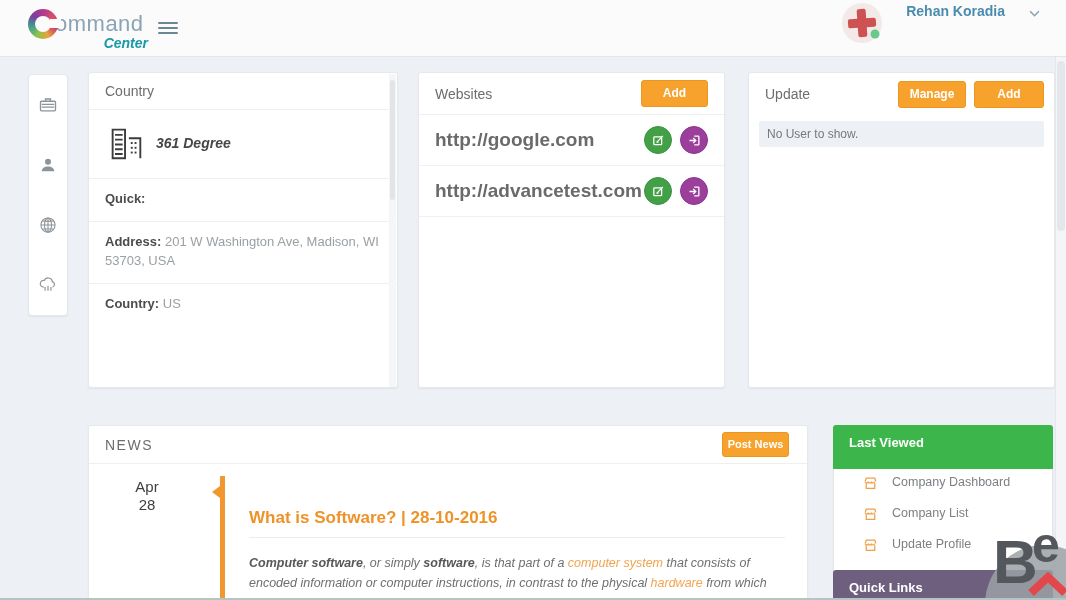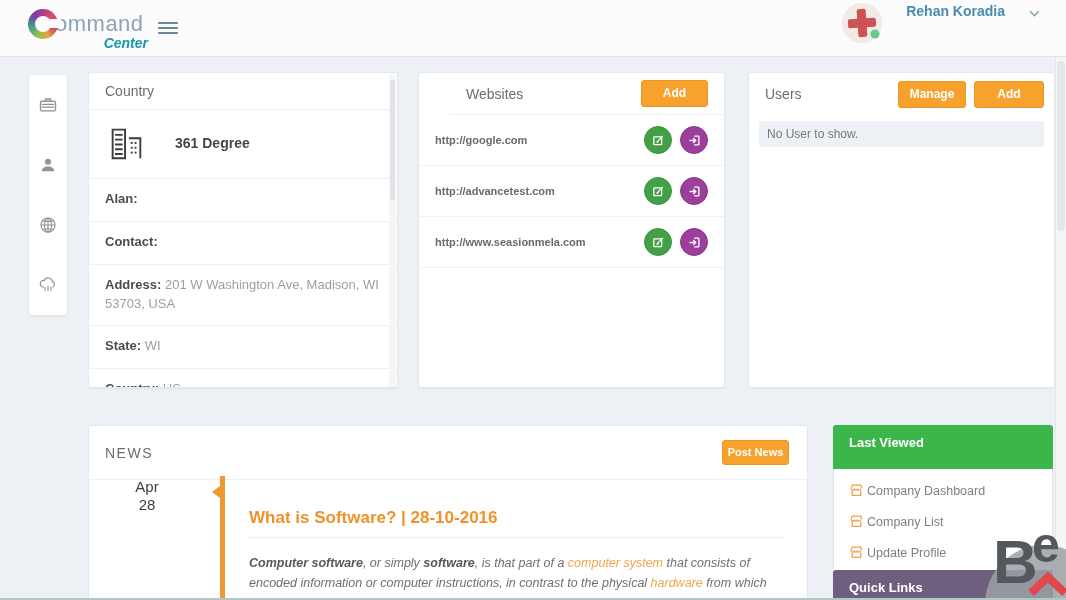--- a/index.html
+++ b/index.html
@@ -28,71 +28,71 @@
   .btn-orange { display:inline-block; background:#f6a22d; border:1px solid #ea9720; border-radius:3px; color:#fff; font-weight:bold; font-size:12px; text-align:center; cursor:pointer; }
 
   
   .mini-side { position:absolute; left:28px; top:74px; width:40px; height:242px; background:#fff; border:1px solid #e6e8ec; border-radius:4px; box-shadow:0 1px 2px rgba(0,0,0,.06); display:flex; flex-direction:column; align-items:center; padding:20px 0; justify-content:space-between; }
   .mini-side .sicon { width:20px; height:20px; color:#8d9499; cursor:pointer; }
   .mini-side svg { width:20px; height:20px; display:block; }
 
   
   .profile-card { left:88px; top:72px; width:310px; height:316px; overflow:hidden; }
   .p-head { padding:9px 16px; border-bottom:1px solid #efefef; }
-  .p-company { display:flex; align-items:center; gap:28px; padding:12px 16px 14px; }
+  .p-company { display:flex; align-items:center; gap:9px; padding:12px 16px 14px;font-style:italic; }
   .p-company svg { width:42px; height:42px; color:#3c3c3c; }
   .p-company-name { font-size:14px; font-weight:bold; color:#464646; }
   .p-row { padding:11px 16px 12px; border-top:1px solid #efefef; font-size:13px; line-height:1.45; }
   .p-label { font-weight:bold; color:#4c4c4c; }
   .p-value { color:#9aa0a4; }
   .inner-scroll { position:absolute; right:1px; top:1px; width:7px; height:314px; background:#f5f6f7; border-radius:0 3px 3px 0; }
   .inner-thumb { position:absolute; right:1px; top:6px; width:5px; height:120px; background:#e2e4e7; border-radius:3px; }
 
   
   .websites-card { left:418px; top:72px; width:307px; height:316px; }
-  .w-head { display:flex; align-items:center; justify-content:space-between; padding:8px 16px; height:42px; border-bottom:1px solid #efefef;margin-left:31px; }
+  .w-head { display:flex; align-items:center; justify-content:space-between; padding:8px 16px; height:42px; border-bottom:1px solid #efefef; }
   .w-add { width:67px; height:27px; line-height:25px; }
   .w-row { display:flex; align-items:center; justify-content:space-between; height:51px; padding:0 16px; border-bottom:1px solid #f1f1f1; }
-  .w-url { font-size:11px; font-weight:bold; color:#6a6a6a; }
+  .w-url { font-size:19px; font-weight:bold; color:#6a6a6a; }
   .w-actions { display:flex; gap:8px; }
   .act { width:28px; height:28px; border-radius:50%; display:flex; align-items:center; justify-content:center; cursor:pointer; }
   .act svg { width:15px; height:15px; }
   .act-green { background:#43a047; border:1px solid #3a9440; }
   .act-purple { background:#9b3f9b; border:1px solid #8a3390; }
 
   
   .users-card { left:748px; top:72px; width:307px; height:316px; }
   .u-head { display:flex; align-items:center; padding:8px 10px 8px 16px; height:42px; }
   .u-head .card-title { flex:1; }
   .u-btn { height:27px; line-height:25px; margin-left:8px; }
   .u-manage { width:68px; }
   .u-add { width:70px; }
   .u-empty { margin:6px 10px; height:26px; line-height:26px; background:#edf1f6; border-radius:2px; font-size:12px; color:#75797d; padding-left:8px; }
 
   
   .news-card { left:88px; top:425px; width:720px; height:230px; overflow:hidden; }
-  .n-head { display:flex; align-items:center; justify-content:space-between; padding:8px 18px 8px 16px; height:54px; border-bottom:1px solid #efefef; }
+  .n-head { display:flex; align-items:center; justify-content:space-between; padding:8px 18px 8px 16px; height:38px; border-bottom:1px solid #efefef; }
   .n-title { letter-spacing:1.5px; }
   .n-post { width:67px; height:25px; line-height:23px; font-size:11px; }
   .n-date { position:absolute; left:28px; top:52px; width:60px; text-align:center; font-size:15px; color:#3e3e3e; line-height:1.2; }
   .n-bar { position:absolute; left:131px; top:50px; bottom:0; width:5px; background:#f0982f; }
   .n-tri { position:absolute; left:123px; top:60px; width:0; height:0; border-right:8px solid #f0982f; border-top:6px solid transparent; border-bottom:6px solid transparent; }
   .n-article { position:absolute; left:160px; top:50px; right:22px; }
   .n-heading { font-size:17px; font-weight:bold; color:#ef9227; cursor:pointer;margin-top:32px; }
   .n-rule { border-bottom:1px solid #ececec; margin:9px 0 15px; }
   .n-para { font-size:12.5px; color:#6f6f6f; line-height:1.6; margin-bottom:32px;font-style:italic; }
   .n-para b { color:#585858; }
   .n-para a { color:#f2a44f; text-decoration:none; cursor:pointer; }
 
   
   .widget-head { height:44px; line-height:35px; padding-left:16px; color:#fff; font-weight:bold; font-size:13px; border-radius:3px 3px 0 0; }
   .lastviewed { position:absolute; left:833px; top:425px; width:220px; }
   .lv-head { background:#3cb54a; }
   .lv-body { background:#fff; border:1px solid #e3e6e9; border-top:none; border-radius:0 0 3px 3px; padding:6px 0 8px; box-shadow:0 1px 2px rgba(0,0,0,.06); }
-  .lv-item { display:flex; align-items:center; gap:2px; height:31px; padding-left:14px; cursor:pointer; }
+  .lv-item { display:flex; gap:13px; height:31px; padding-left:28px; cursor:pointer; }
   .lv-item svg { width:17px; height:17px; color:#f0a04a; flex:0 0 auto; }
   .lv-label { font-size:12.5px; color:#7c8084; }
   .quicklinks { position:absolute; left:833px; top:570px; width:220px; }
   .ql-head { background:#6f5f7f; }
 
   
   .wm { position:absolute; left:985px; top:540px; width:120px; height:120px; z-index:20; pointer-events:none; }
   .wm-circle { position:absolute; left:0; top:5px; width:118px; height:118px; border-radius:50%; background:#9ba1a6; opacity:.85; }
   .wm-b { position:absolute; left:8px; top:-14px; font-size:62px; font-weight:bold; color:#54585c; }
   .wm-e { position:absolute; left:47px; top:-24px; font-size:50px; font-weight:bold; color:#54585c; }
@@ -183,24 +183,22 @@
             <rect x="31" y="21" width="2" height="2"></rect>
             <rect x="35" y="21" width="0" height="0"></rect>
           <rect x="27" y="26" width="2" height="2"></rect>
             <rect x="31" y="26" width="2" height="2"></rect>
           <rect x="27" y="31" width="2" height="2"></rect>
             <rect x="31" y="31" width="2" height="2"></rect>
         </g>
       </svg>
       <span class="p-company-name">361 Degree</span>
     </div>
-    <div class="p-row"><span class="p-label">Alan:</span><span class="p-value"></span></div>
-    <div class="p-row"><span class="p-label">Contact:</span><span class="p-value"></span></div>
+    <div class="p-row"><span class="p-label">Quick:</span><span class="p-value"></span></div>
     <div class="p-row"><span class="p-label">Address:</span><span class="p-value"> 201 W Washington Ave, Madison, WI 53703, USA</span></div>
-    <div class="p-row"><span class="p-label">State:</span><span class="p-value"> WI</span></div>
     <div class="p-row"><span class="p-label">Country:</span><span class="p-value"> US</span></div>
     <div class="inner-scroll">
         <div class="inner-thumb"></div>
       </div>
   </div>
 
   <div class="card websites-card">
     <div class="w-head">
       <span class="card-title">Websites</span>
       <span class="btn-orange w-add">Add</span>
@@ -232,42 +230,25 @@
             </svg>
           </span>
         <span class="act act-purple">
             <svg viewBox="0 0 24 24" fill="none" stroke="#fff" stroke-width="2.1">
               <path d="M11.5 5H18a1 1 0 0 1 1 1v12a1 1 0 0 1-1 1h-6.5"></path>
               <path d="M4 12h9.5M10 8l4 4-4 4"></path>
             </svg>
           </span>
       </span>
     </div>
-    <div class="w-row">
-      <span class="w-url">http://www.seasionmela.com</span>
-      <span class="w-actions">
-        <span class="act act-green">
-            <svg viewBox="0 0 24 24" fill="none" stroke="#fff" stroke-width="2">
-              <rect x="4.5" y="6" width="12.5" height="12.5" rx="1"></rect>
-              <path d="M9 15L19 4.5M9 15l3-.6"></path>
-            </svg>
-          </span>
-        <span class="act act-purple">
-            <svg viewBox="0 0 24 24" fill="none" stroke="#fff" stroke-width="2.1">
-              <path d="M11.5 5H18a1 1 0 0 1 1 1v12a1 1 0 0 1-1 1h-6.5"></path>
-              <path d="M4 12h9.5M10 8l4 4-4 4"></path>
-            </svg>
-          </span>
-      </span>
-    </div>
   </div>
 
   <div class="card users-card">
     <div class="u-head">
-      <span class="card-title">Users</span>
+      <span class="card-title">Update</span>
       <span class="btn-orange u-btn u-manage">Manage</span>
       <span class="btn-orange u-btn u-add">Add</span>
     </div>
     <div class="u-empty">No User to show.</div>
   </div>
 
   <div class="card news-card">
     <div class="n-head">
       <span class="card-title n-title">NEWS</span>
       <span class="btn-orange n-post">Post News</span>

